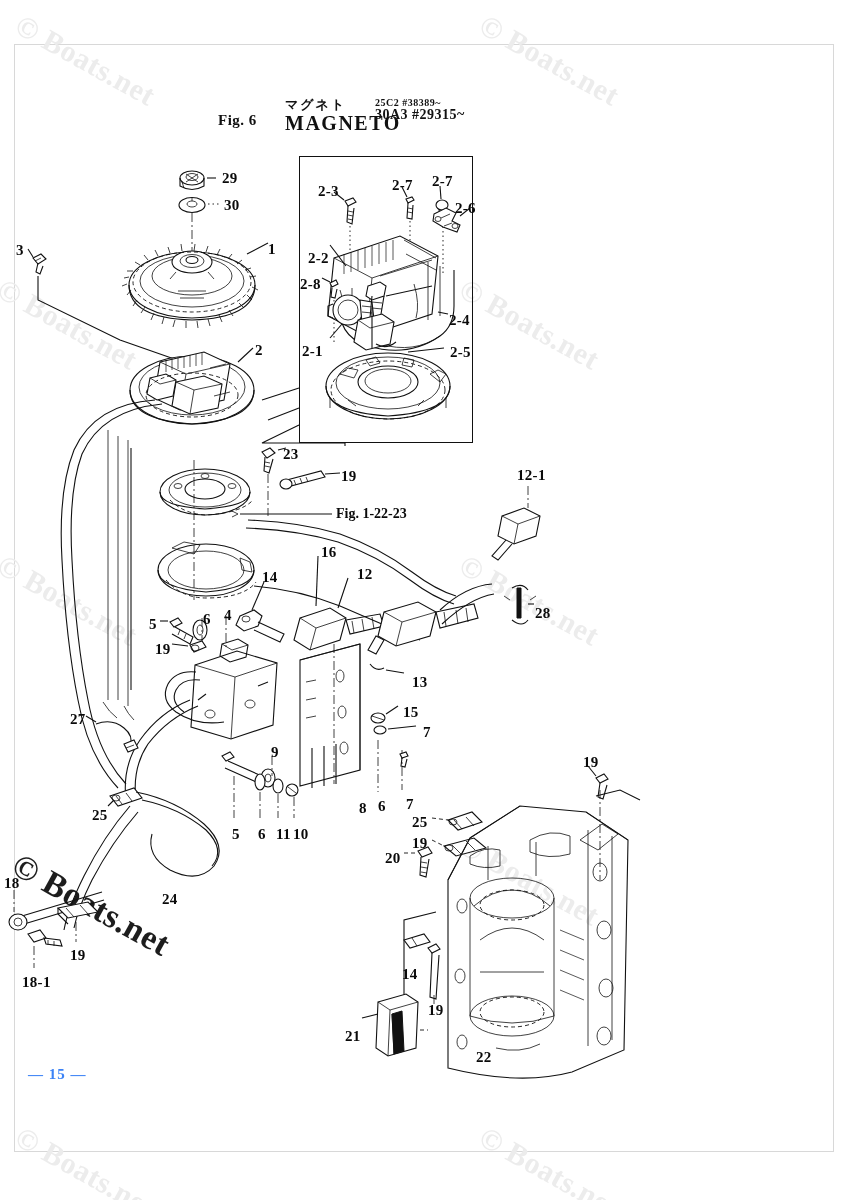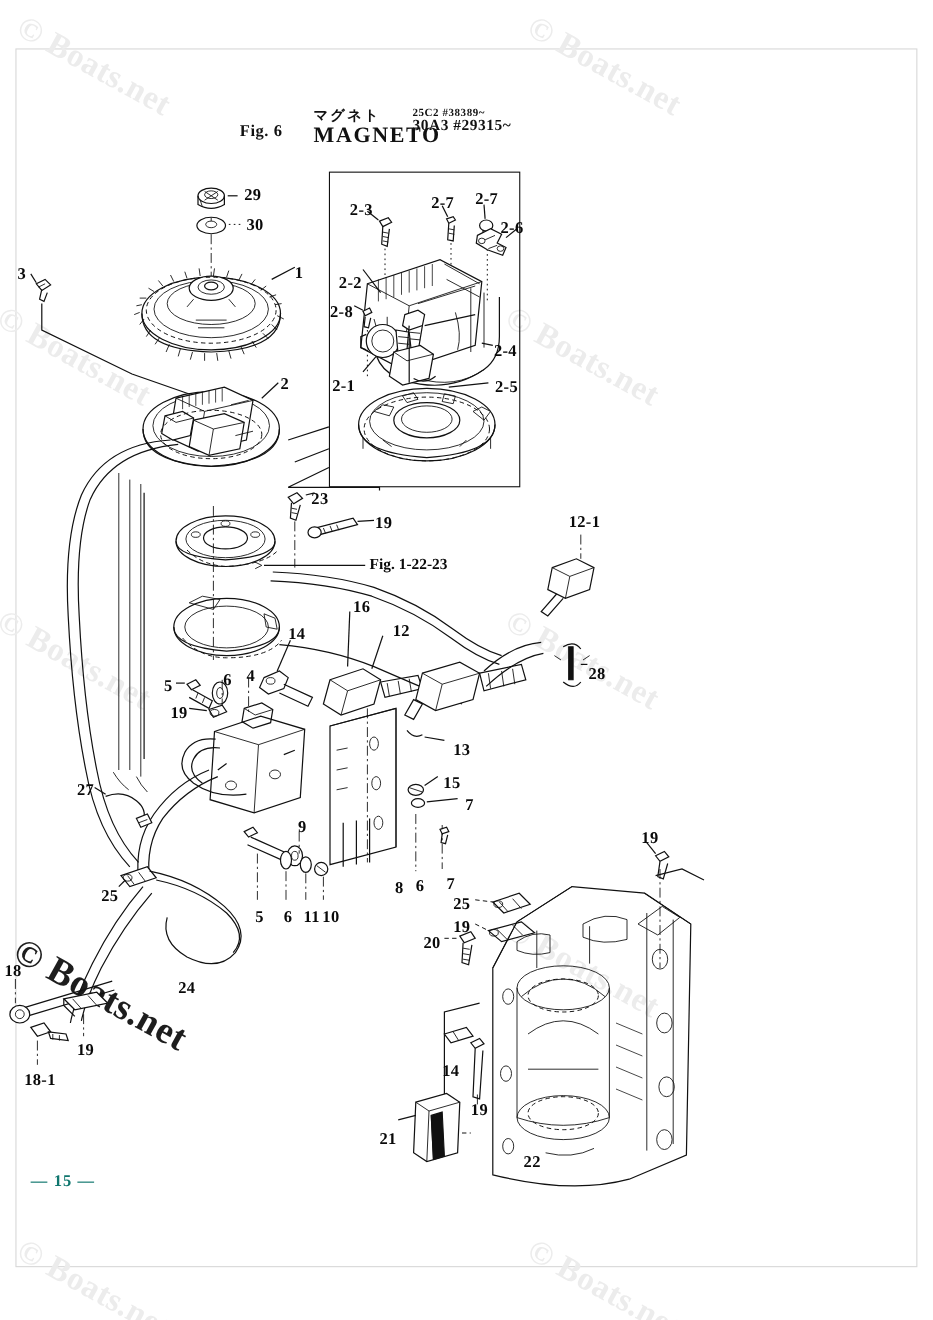--- a/index.html
+++ b/index.html
@@ -75,21 +75,21 @@
     font-weight: bold;
     white-space: nowrap;
   }
   
   .pgnum {
     position: absolute;
     left: 28px;
     top: 1066px;
     font-size: 15px;
     font-weight: bold;
-    color: #0f766e;
+    color: #3b82f6;
     letter-spacing: 1px;
   }
   
   .inset {
     position: absolute;
     left: 299px;
     top: 156px;
     width: 174px;
     height: 287px;
     border: 1.4px solid #111;

